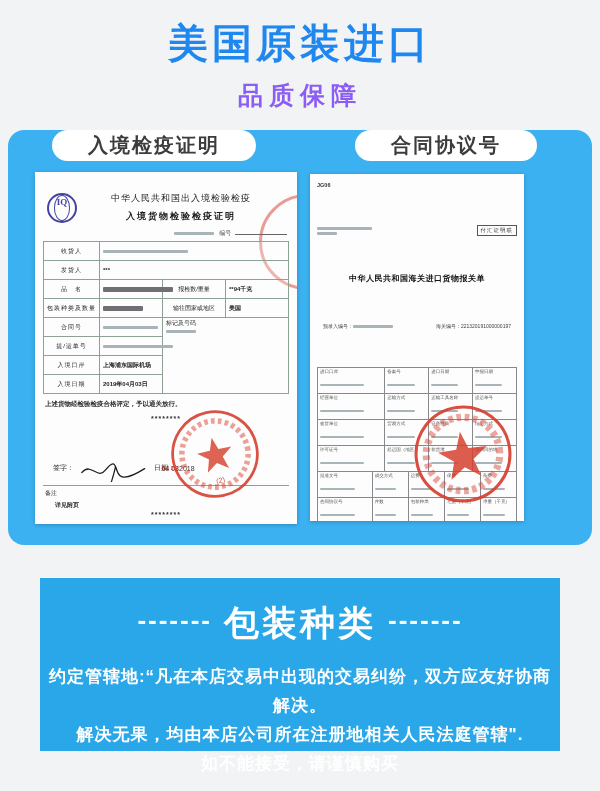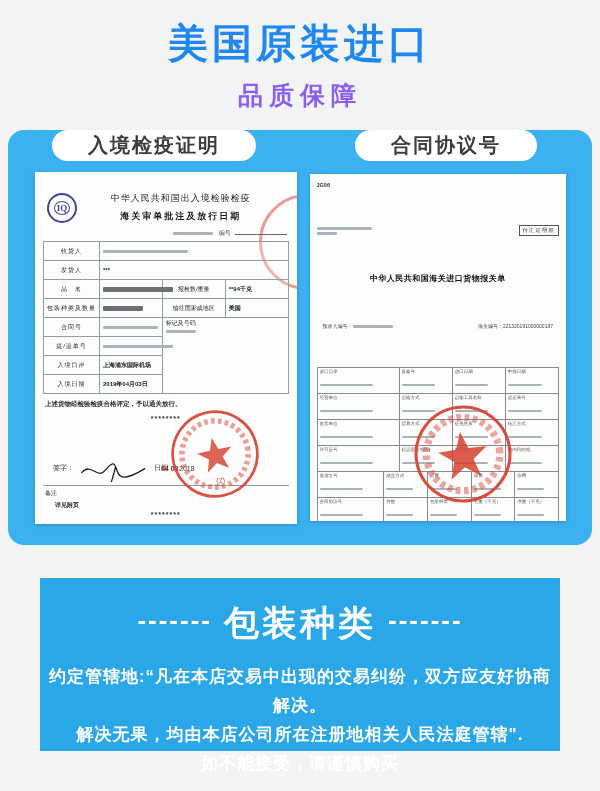--- a/index.html
+++ b/index.html
@@ -26,21 +26,21 @@
   .bar-dark { background:#6f6f74; height:5px; }
   .w20{width:20px}.w30{width:30px}.w40{width:40px}.w55{width:55px}.w70{width:70px}.w85{width:85px}
 
   
   .cert { width:262px; height:352px; display:flex; flex-direction:column; padding:6px 8px 4px; }
   .cert-body-tint { position:absolute; left:5px; right:5px; top:16px; bottom:5px; background:#e7f3ea; }
   .cert > * { position:relative; }
   .arc { position:absolute; width:96px; height:96px; border:3px solid rgba(214,60,48,.5); border-radius:50%;
          right:-58px; top:22px; }
   .cert-head { display:flex; align-items:center; margin-top:14px; padding:0 4px; }
-  .ciq { width:30px; height:30px; border:2px solid #43439d; border-radius:50%; display:flex; align-items:center;
+  .ciq { width:30px; height:30px; border:2px solid #43439d; border-radius:50%; display:flex; 
          justify-content:center; color:#43439d; font-weight:bold; font-size:11px; font-family:"Liberation Serif",serif; }
   .ciq-inner { border:1px solid #43439d; border-radius:50%; padding:1px 2px; font-size:9px; }
   .cert-head-txt { flex:1; text-align:center; }
   .org1 { font-size:9px; font-weight:normal; color:#1b1b1b; letter-spacing:1px; }
   .org2 { font-size:9px; font-weight:bold; color:#1b1b1b; letter-spacing:2px; margin-top:5px; }
   .serial { text-align:right; font-size:6px; color:#444; margin:6px 2px 3px; }
   .serial .bar { margin-right:4px; }
   .serial-line { display:inline-block; width:52px; border-bottom:1px solid #666; height:5px; margin-left:2px; }
   .cert-table { width:100%; border-collapse:collapse; table-layout:fixed; }
   .cert-table td { border:1px solid #8fa094; font-size:6px; color:#333; padding:1px 3px; height:19px; background:rgba(255,255,255,.25); }
@@ -55,21 +55,21 @@
   .sig { width:72px; height:22px; margin-top:6px; }
   .yr { font-size:7px; color:#333; }
   .note-row { border-top:1px solid #8fa094; padding:3px 2px 2px; min-height:30px; font-size:6px; color:#222; }
   .note-v { font-weight:bold; margin:3px 0 0 10px; }
   .note-row .stars { margin-top:1px; }
   .stamp { position:absolute; }
   .stamp-cert { width:92px; height:92px; right:36px; bottom:24px; transform:rotate(-12deg); opacity:.9; }
   .stamp-date { position:absolute; font-size:7px; color:#8d2d22; right:118px; bottom:52px; font-weight:bold; }
 
   
-  .customs { width:257px; height:347px; margin-top:2px; background:#fdfdfd; padding:8px 7px 5px; display:flex; flex-direction:column;gap:35px; }
+  .customs { width:214px; height:347px; margin-top:2px; background:#fdfdfd; padding:8px 7px 5px; display:flex; flex-direction:column;gap:35px; }
   .c-code { font-size:5.5px; font-weight:bold; color:#333; }
   .c-topline { display:flex; justify-content:space-between; align-items:flex-start; margin-top:2px; }
   .c-topbars .bar { display:block; margin-top:2px; }
   .copy-box { border:1px solid #555; font-size:5.5px; color:#333; padding:1px 3px; letter-spacing:1px; }
   .c-title { text-align:center; font-size:8px; font-weight:bold; color:#111; letter-spacing:.5px; margin-top:2px; }
   .c-nums { display:flex; justify-content:space-between; font-size:5px; color:#444; margin:4px 6px 3px; }
   .grid { border:1px solid #88898c; border-bottom:none; }
   .g-row { display:flex; border-bottom:1px solid #88898c; }
   .g-cell { flex:1; border-right:1px solid #88898c; min-height:14px; padding:1px 2px; }
   .g-cell:last-child { border-right:none; }
@@ -130,21 +130,21 @@
 
       <div class="paper cert">
         <div class="cert-body-tint"></div>
         <div class="arc"></div>
         <div class="cert-head">
           <div class="ciq">
               <span class="ciq-inner">IQ</span>
             </div>
           <div class="cert-head-txt">
             <div class="org1">中华人民共和国出入境检验检疫</div>
-            <div class="org2">海关审单批注及放行日期</div>
+            <div class="org2">入境货物检验检疫证明</div>
           </div>
         </div>
         <div class="serial">
           <span class="bar w40"></span>
           <span>编号</span>
           <span class="serial-line"></span>
         </div>
         <table class="cert-table">
           <tbody>
               <tr>

